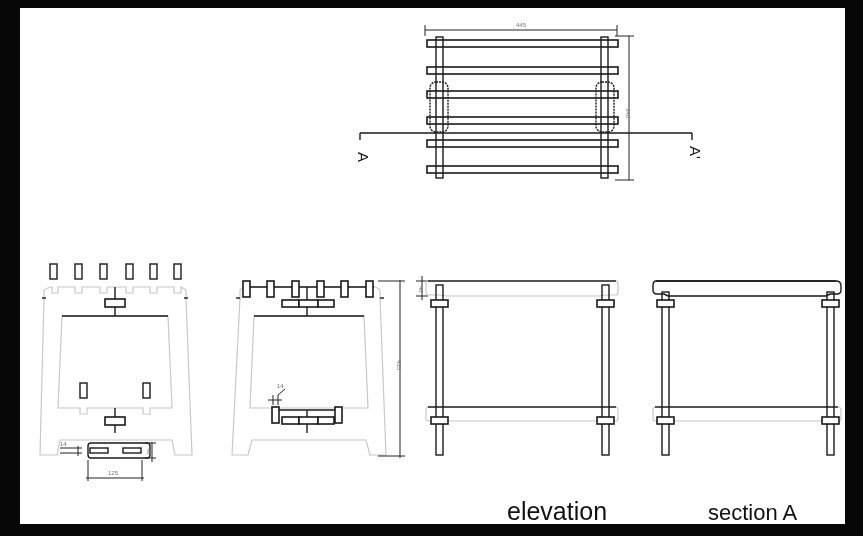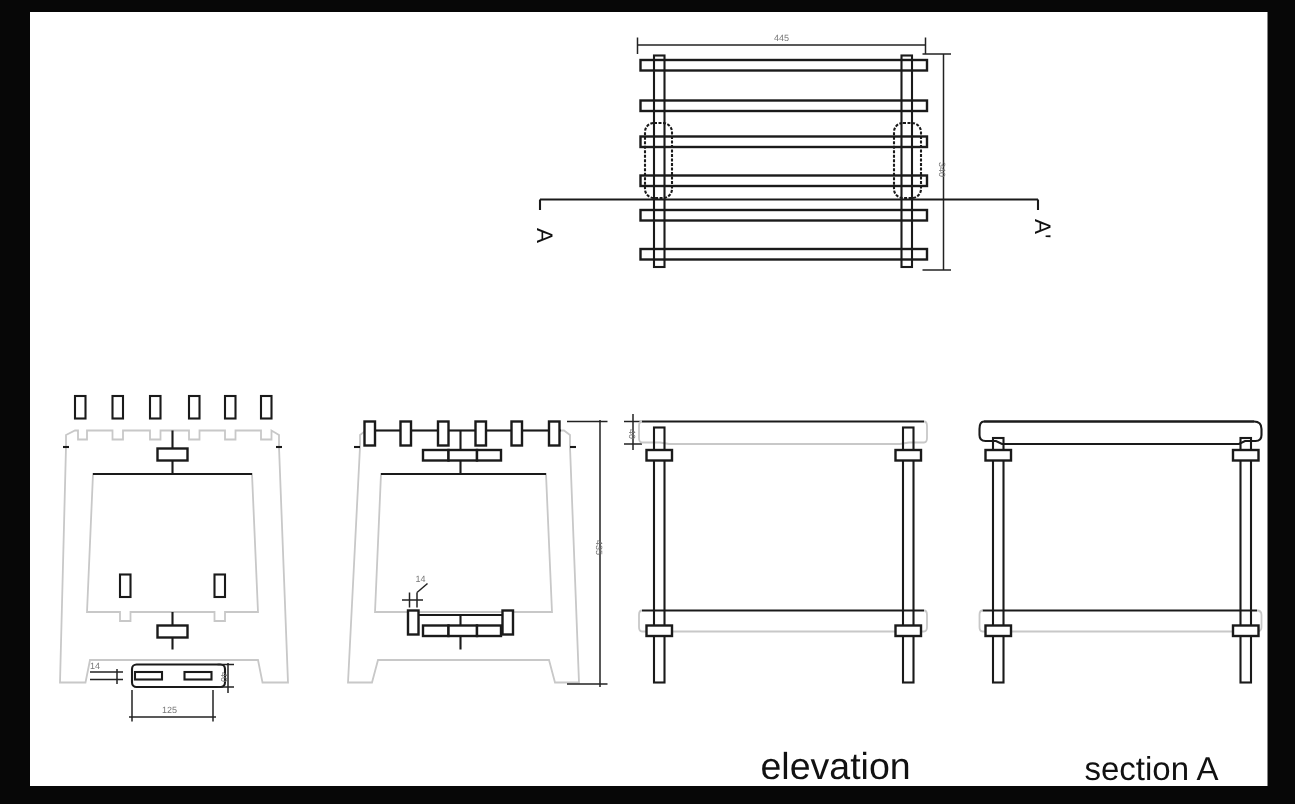--- a/index.html
+++ b/index.html
@@ -6,21 +6,21 @@
   body { width:863px; height:536px; position:relative; overflow:hidden; font-family:"Liberation Sans", sans-serif; }
   #sheet { position:absolute; left:20px; top:8px; width:825px; height:516px; background:#ffffff; }
   #drawing { position:absolute; left:0; top:0; width:863px; height:536px; }
   .ln { stroke:#1a1a1a; stroke-width:1.4; fill:none; }
   .lnb { stroke:#1a1a1a; stroke-width:1.6; fill:#fff; }
   .lt { stroke:#c8c8c8; stroke-width:1.2; fill:none; }
   .dim { stroke:#222; stroke-width:1; fill:none; }
   .dimtxt { font-family:"Liberation Sans", sans-serif; font-size:6px; fill:#777; }
   .label { position:absolute; color:#111; font-family:"Liberation Sans", sans-serif; }
   #lbl-elev { left:476px; top:497px; font-size:25px;margin-left:31px; }
-  #lbl-sect { left:723px; top:500px; font-size:22px; }
+  #lbl-sect { left:708px; top:500px; font-size:22px; }
   .sec-a { font-family:"Liberation Sans", sans-serif; font-size:15px; fill:#111; }
 </style>
 </head>
 <body>
 
 <div id="sheet"></div>
 
 <svg id="drawing" viewBox="0 0 863 536" xmlns="http://www.w3.org/2000/svg">
 
   <g>

